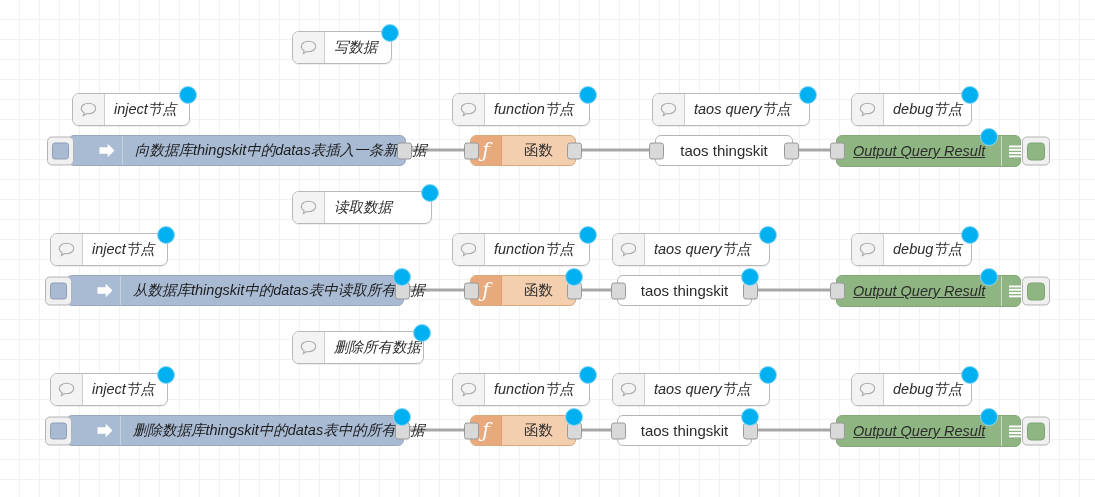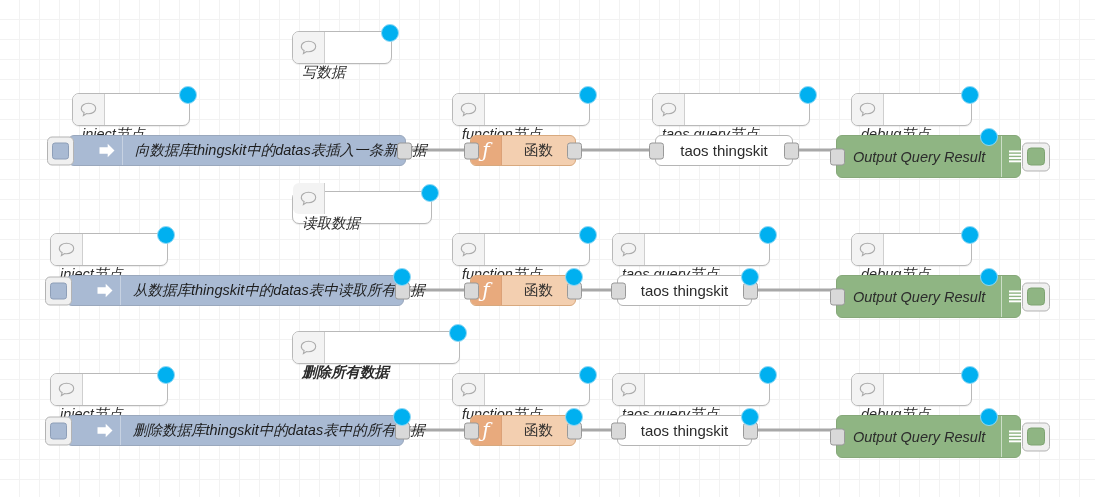--- a/index.html
+++ b/index.html
@@ -83,21 +83,20 @@
   .port.in  { left: -7px; }
   .port.out { right: -7px; }
 
   
   .comment {
     height: 33px;
     border-color: #b9b9b9;
     background: #fff;
     border-radius: 7px;
     box-shadow: 0 1px 1px rgba(0,0,0,.07);
-    flex-direction: column;
   }
   .comment .icon-box {
     width: 31px;
     flex: 0 0 31px;
     background: #f3f3f3;
     border-right: 1px solid #cfcfcf;
     border-radius: 6px 0 0 6px;
     display: flex;
     align-items: center;
     justify-content: center;
@@ -212,25 +211,26 @@
     align-items: center;
     justify-content: center;
     padding: 0 14px;
     font-size: 15px;
     color: #2b2b2b;
     white-space: nowrap;
   }
 
   
   .debug {
-    height: 43px;
+    height: 32px;
     border: 1px solid #86a879;
     background: #8fb583;
     border-radius: 6px;
     padding-right: 4px;
+    text-decoration: underline;
   }
   .debug .label {
     flex: 1;
     display: flex;
     align-items: center;
     justify-content: center;
     padding: 0 16px;
     font-style: italic;
     font-size: 14.5px;
     color: #2b2b2b;
@@ -484,21 +484,21 @@
               <rect x="1" y="11.4" width="13" height="1.9"></rect>
             </g>
         </svg>
       </span>
       <span class="dot" style="right:22px; top:-8px;"></span>
       <span class="toggle">
           <i></i>
         </span>
     </div>
 
-    <div class="node comment" style="left:292px; top:331px; width:168px;font-weight:bold;">
+    <div class="node comment" style="left:292px; top:331px; width:132px;">
       <span class="icon-box">
         <svg class="bubble" width="17" height="15" viewBox="0 0 17 15">
           <path d="M8.5 1.2c-4 0-7.2 2.3-7.2 5.2 0 1.7 1.1 3.2 2.8 4.1l-.7 3 3.2-1.9c.6.1 1.2.2 1.9.2 4 0 7.2-2.3 7.2-5.4S12.5 1.2 8.5 1.2z" fill="none" stroke="#aaa" stroke-width="1.1"></path>
         </svg>
       </span>
       <span class="label">删除所有数据</span>
       <span class="dot" style="right:-8px; top:-8px;"></span>
     </div>
 
     <div class="node comment" style="left:50px; top:373px; width:118px;">

